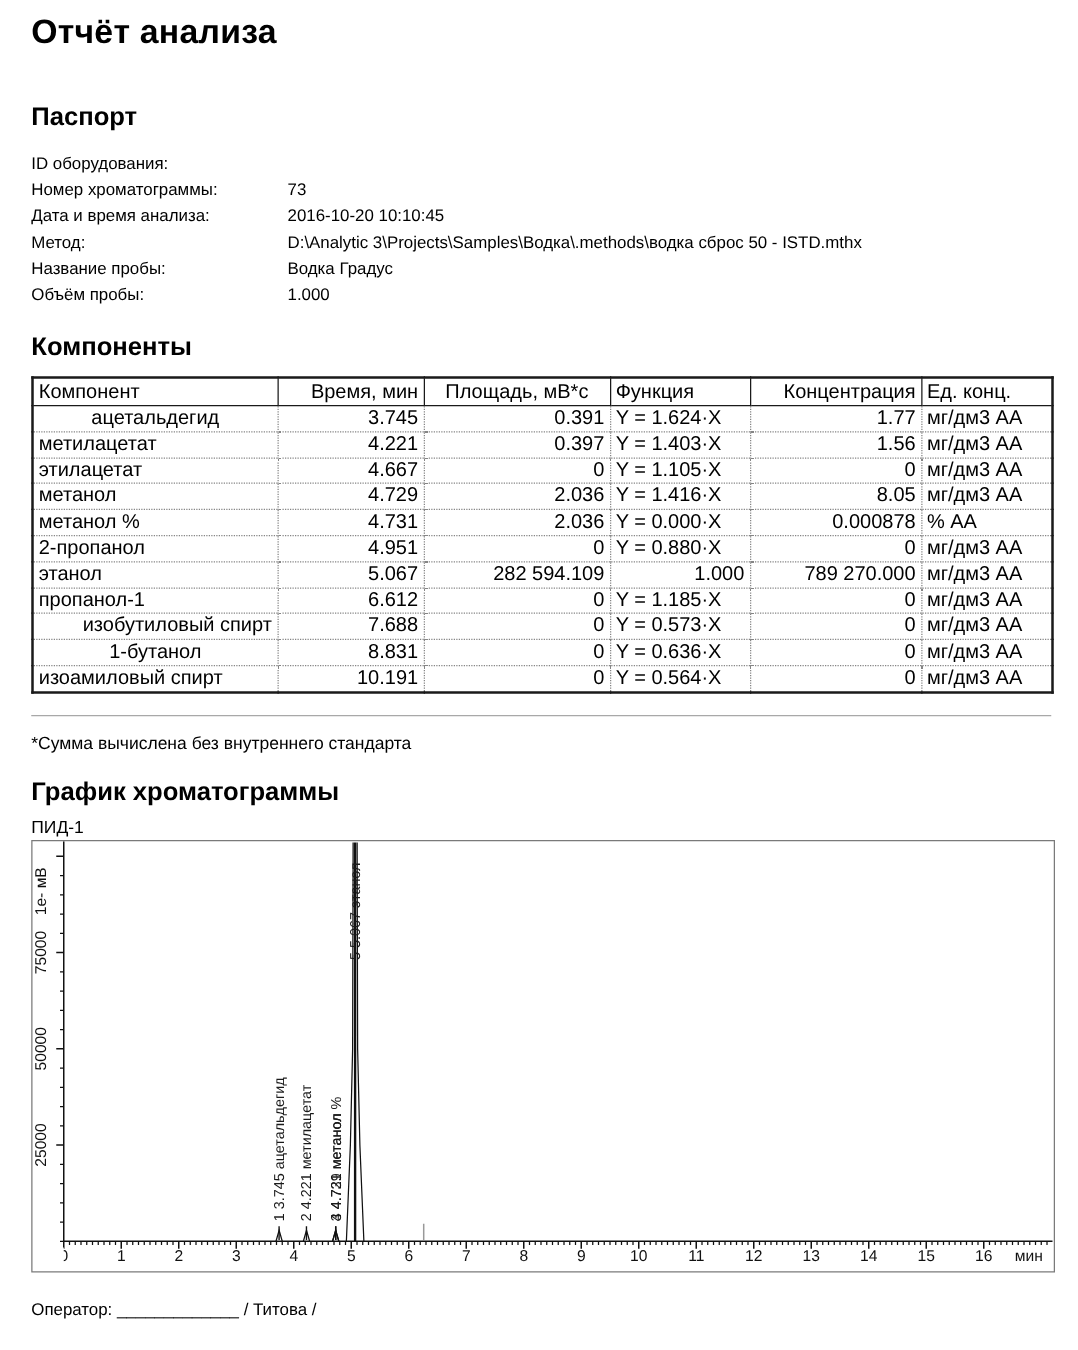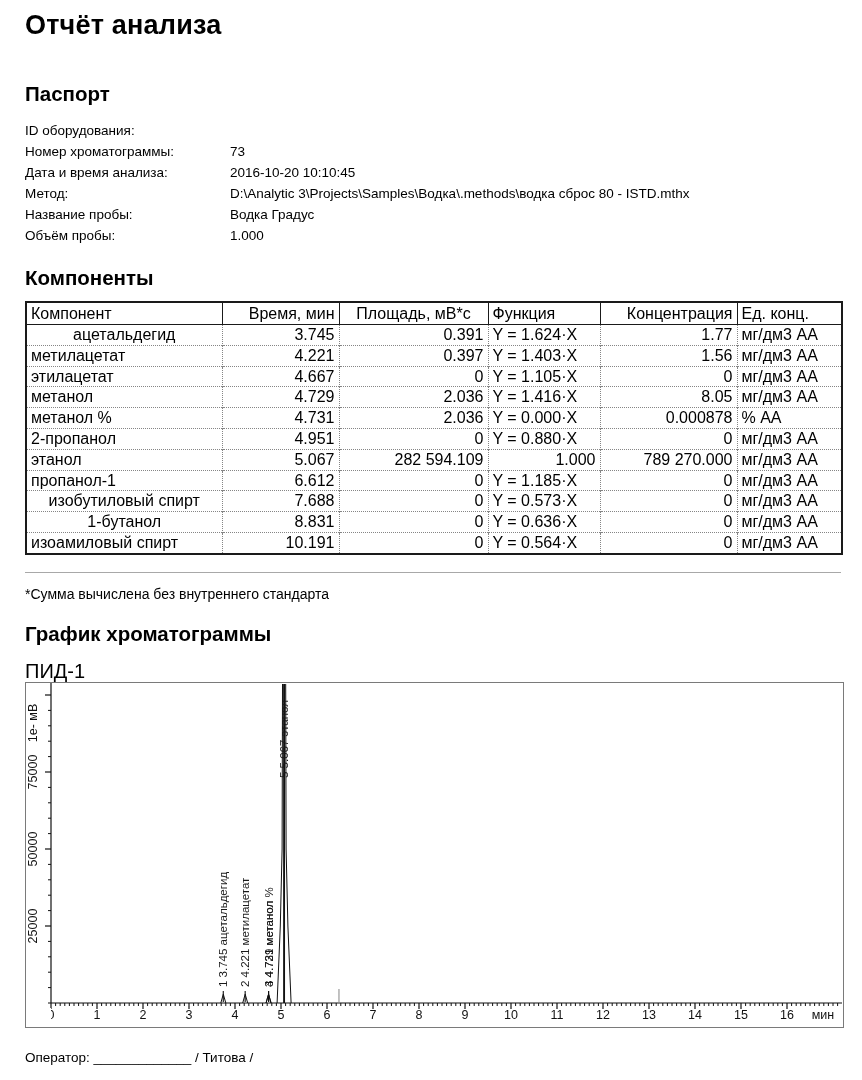--- a/index.html
+++ b/index.html
@@ -15,37 +15,37 @@
   .plabel{display:inline-block;width:205px;}
   table.cmp{border-collapse:collapse;table-layout:fixed;width:816px;margin-top:11px;
     font-size:16px;border:2px solid #1a1a1a;}
   table.cmp th{font-weight:normal;text-align:left;border:1.5px solid #1a1a1a;
     padding:0 4px;height:21px;line-height:21px;white-space:nowrap;overflow:hidden;}
   table.cmp td{border-top:1px dotted #858585;border-right:1px dotted #858585;
     padding:0 4px;height:19.8px;line-height:19.8px;white-space:nowrap;overflow:hidden;}
   table.cmp td:last-child{border-right:none;}
   hr.div{border:none;border-top:1px solid #a8a8a8;margin:17px 0 0 0;width:816px;}
   .note{margin-top:12px;font-size:14px;line-height:18px;}
-  .detector{margin-top:16px;margin-bottom:2px;font-size:20px;line-height:18px;}
+  .detector{margin-top:6px;margin-bottom:2px;font-size:14px;line-height:18px;}
   .chart-box{width:817px;height:344px;border:1.6px solid #7a7a7a;background:#fff;}
   .chart-box svg{display:block;}
   .footer{margin-top:21px;font-size:13.5px;line-height:18px;}
 </style>
 </head>
 <body>
 
 <div class="page">
   <h1>Отчёт анализа</h1>
 
   <h2 class="h-passport">Паспорт</h2>
   <div class="passport-rows">
       <div class="prow"><span class="plabel">ID оборудования:</span><span></span></div>
       <div class="prow"><span class="plabel">Номер хроматограммы:</span><span>73</span></div>
       <div class="prow"><span class="plabel">Дата и время анализа:</span><span>2016-10-20 10:10:45</span></div>
-      <div class="prow"><span class="plabel">Метод:</span><span>D:\Analytic 3\Projects\Samples\Водка\.methods\водка сброс 80 - ISTD.mthx</span></div>
+      <div class="prow"><span class="plabel">Метод:</span><span>D:\Analytic 3\Projects\Samples\Водка\.methods\водка сброс 50 - ISTD.mthx</span></div>
       <div class="prow"><span class="plabel">Название пробы:</span><span>Водка Градус</span></div>
       <div class="prow"><span class="plabel">Объём пробы:</span><span>1.000</span></div>
     </div>
 
   <h2 class="h-components">Компоненты</h2>
   <table class="cmp">
     <colgroup>
       <col style="width:196px">
         <col style="width:117px">
         <col style="width:149px">
@@ -122,21 +122,21 @@
         </tr>
         <tr>
           <td style="text-align: left;">пропанол-1</td>
           <td style="text-align: right;">6.612</td>
           <td style="text-align: right;">0</td>
           <td style="text-align: left;">Y = 1.185·X</td>
           <td style="text-align: right;">0</td>
           <td style="text-align: left;">мг/дм3 АА</td>
         </tr>
         <tr>
-          <td style="text-align: center; margin-left: 40px;">изобутиловый спирт</td>
+          <td style="text-align: right; margin-left: 40px;">изобутиловый спирт</td>
           <td style="text-align: right;">7.688</td>
           <td style="text-align: right;">0</td>
           <td style="text-align: left;">Y = 0.573·X</td>
           <td style="text-align: right;">0</td>
           <td style="text-align: left;">мг/дм3 АА</td>
         </tr>
         <tr>
           <td style="text-align: center;">1-бутанол</td>
           <td style="text-align: right;">8.831</td>
           <td style="text-align: right;">0</td>

